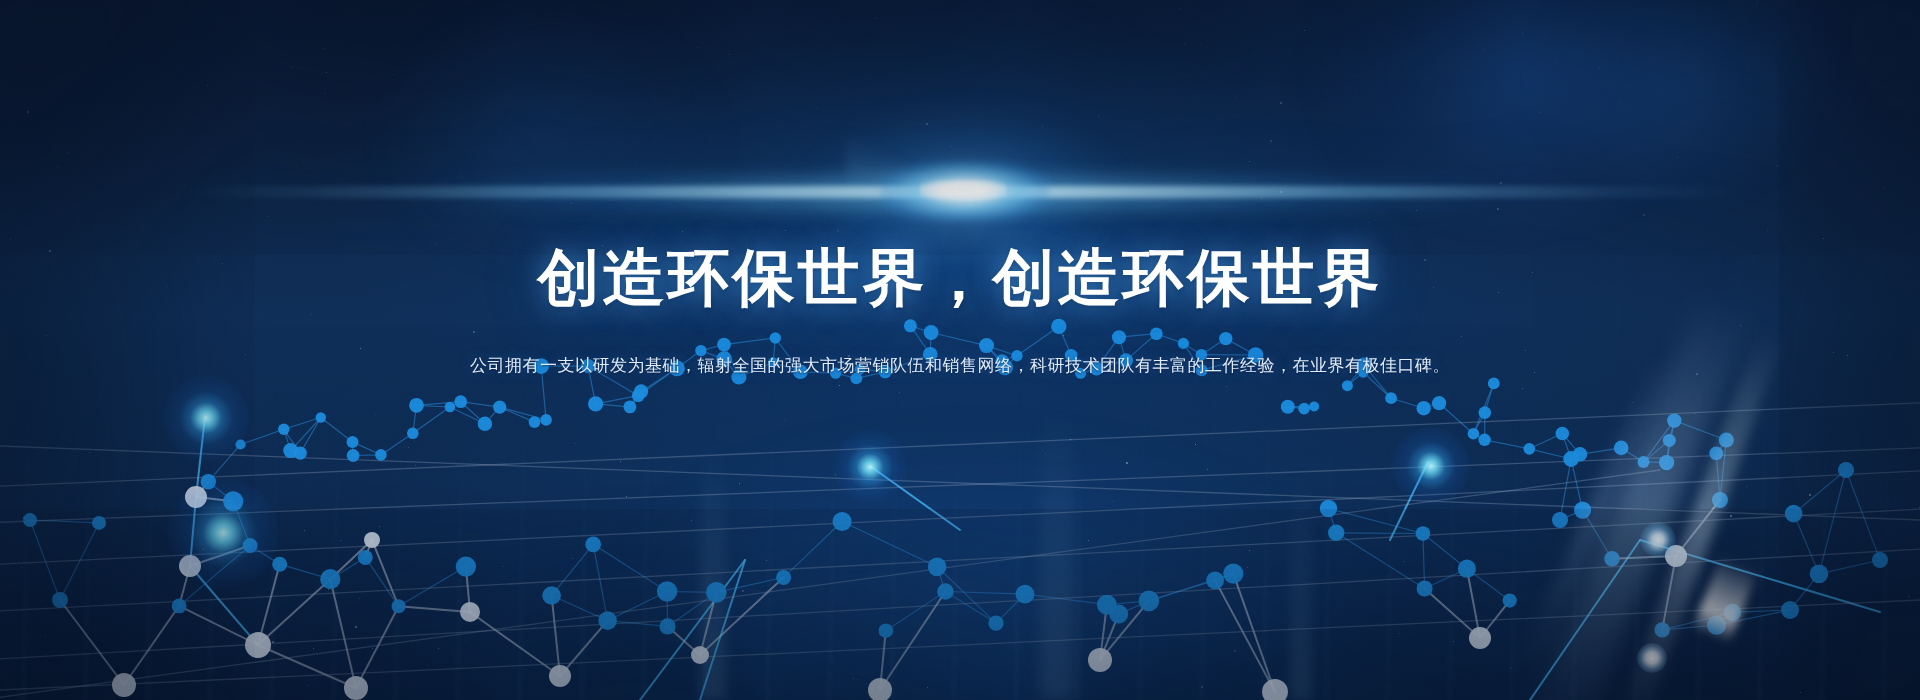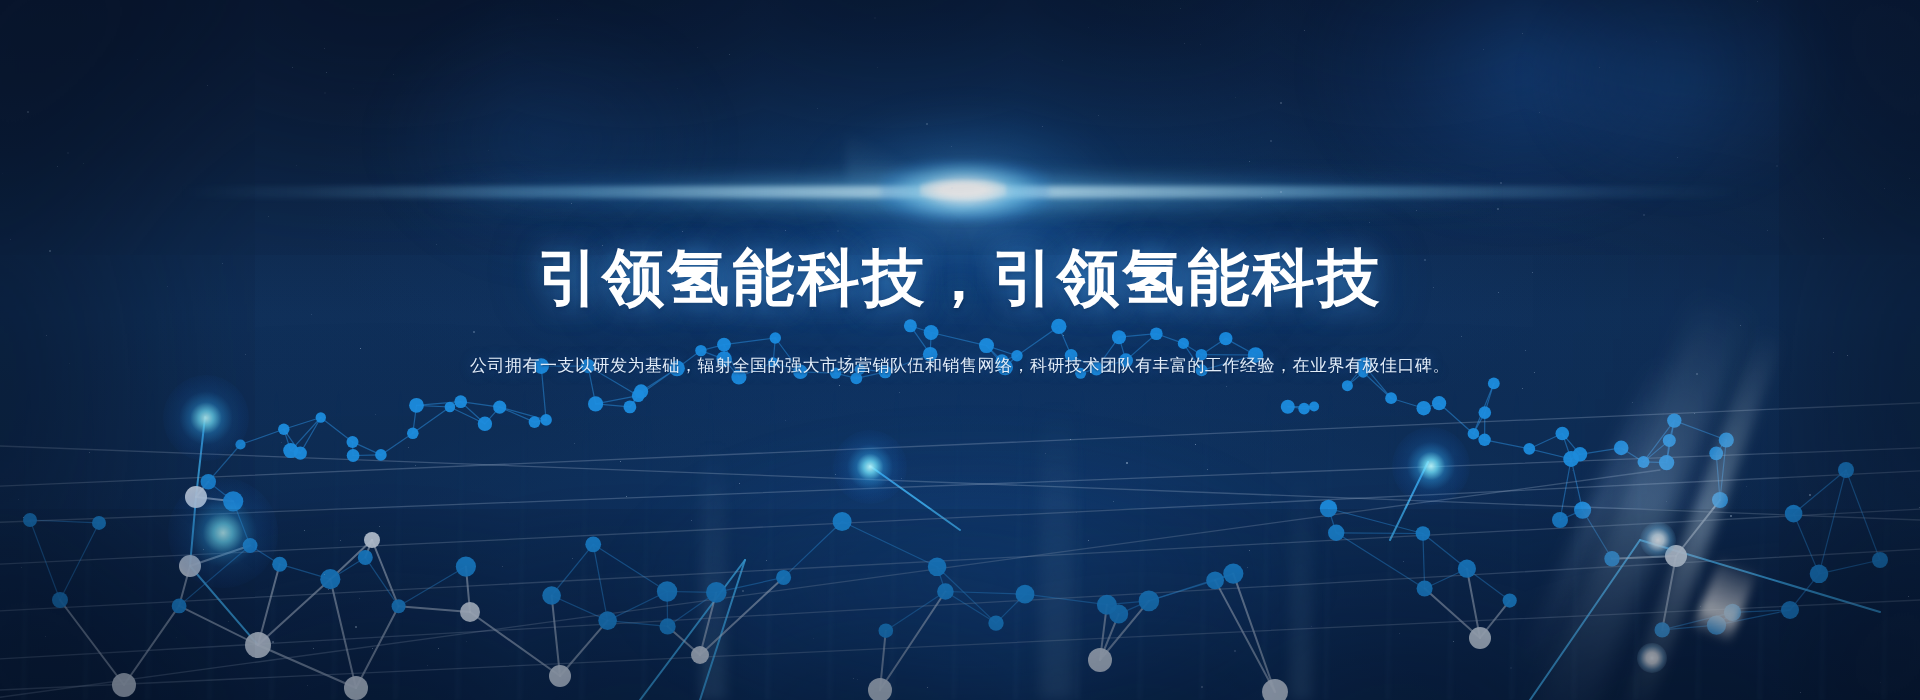--- a/index.html
+++ b/index.html
@@ -795,17 +795,17 @@
       <div class="star" style="left: 1776px; top: 165px; width: 2.4px; height: 2.4px; opacity: 0.111135;"></div>
       <div class="star" style="left: 1522px; top: 388px; width: 1.3px; height: 1.3px; opacity: 0.382092;"></div>
       <div class="star" style="left: 1643px; top: 214px; width: 2.4px; height: 2.4px; opacity: 0.155367;"></div>
       <div class="star" style="left: 1326px; top: 242px; width: 1.3px; height: 1.3px; opacity: 0.104383;"></div>
       <div class="star" style="left: 1500px; top: 182px; width: 2.4px; height: 2.4px; opacity: 0.232887;"></div>
     </div>
 
   <div class="vignette bg-layer"></div>
 
   <div class="content">
-    <h1 class="hero-title">引领氢能科技，引领氢能科技</h1>
+    <h1 class="hero-title">创造环保世界，创造环保世界</h1>
     <p class="hero-sub">公司拥有一支以研发为基础，辐射全国的强大市场营销队伍和销售网络，科研技术团队有丰富的工作经验，在业界有极佳口碑。</p>
   </div>
 
 </div>
 
 </body></html>

